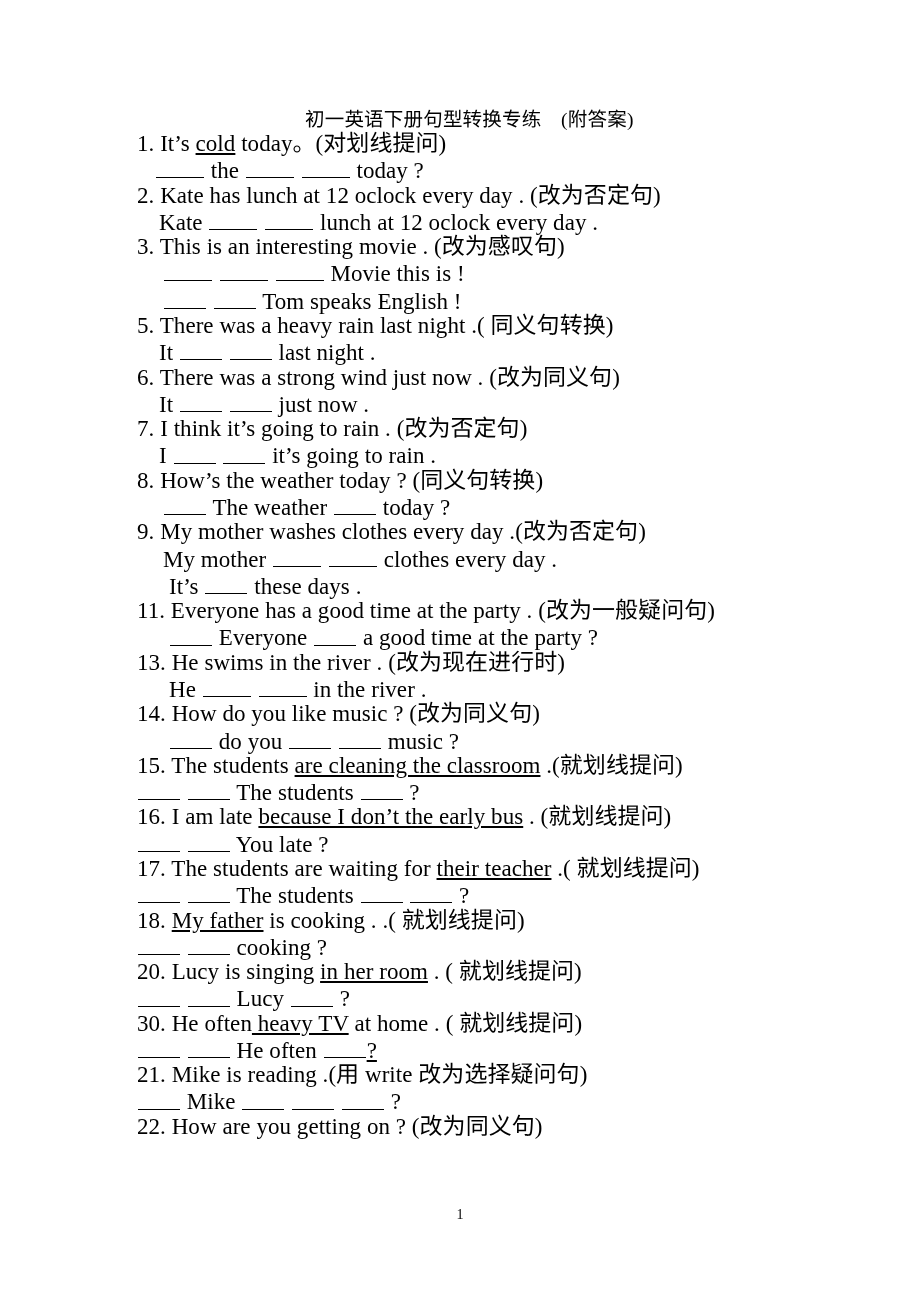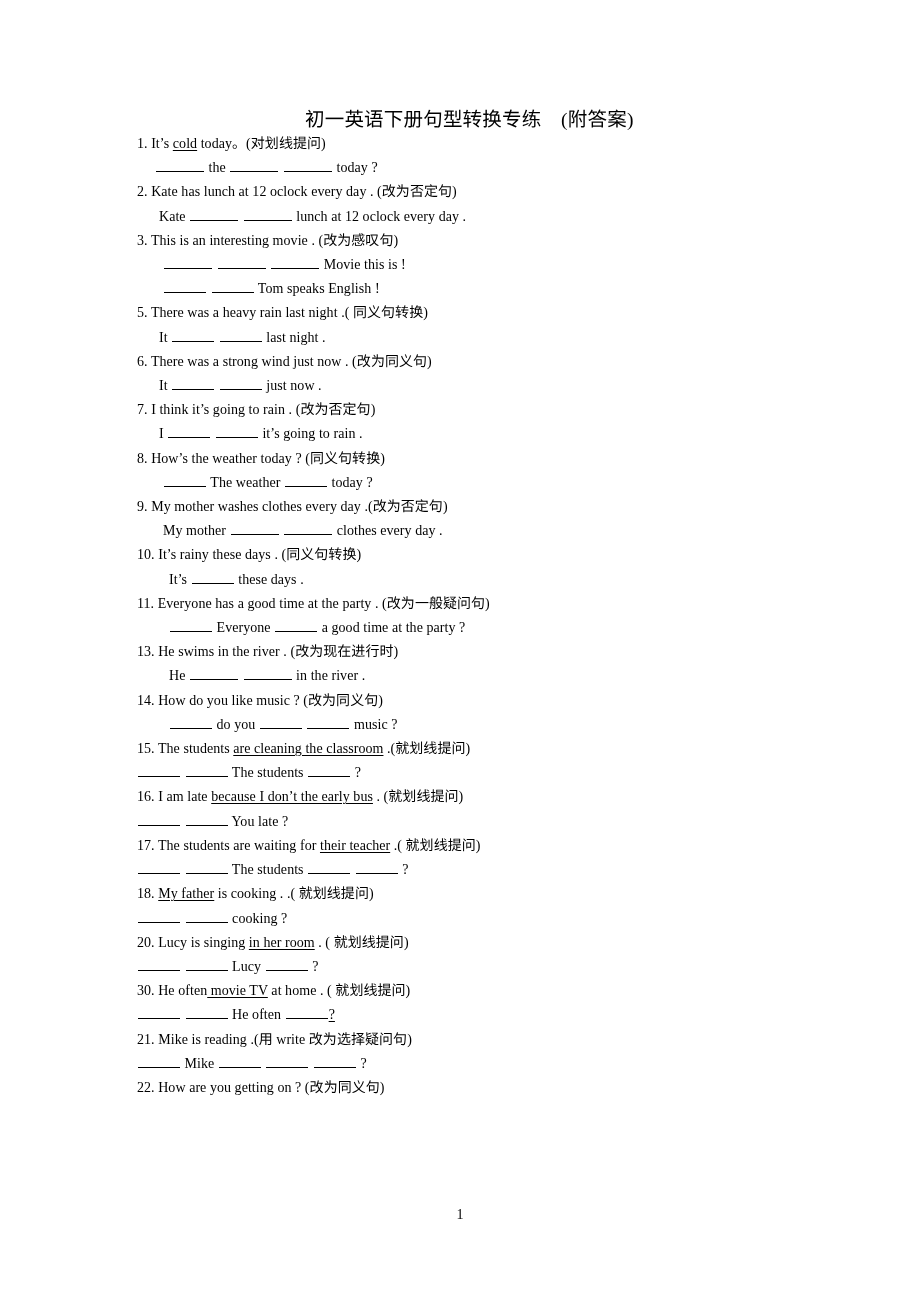--- a/index.html
+++ b/index.html
@@ -30,21 +30,21 @@
     width: 640px;
   }
   .doc-title {
     font-size: 19.5px;
     line-height: 24px;
     white-space: pre;
     padding-left: 168px;
     letter-spacing: 0.2px;
   }
   .line {
-    font-size: 14px;
+    font-size: 23px;
     line-height: 24.2px;
     white-space: pre;
     letter-spacing: 0.05px;
   }
   .line.q {
     text-indent: 0;
   }
   .line.a {
     
   }
@@ -99,21 +99,20 @@
 
     <div class="line q"><span>7.</span> I think it’s going to rain . (改为否定句)</div>
     <div class="line a" style="padding-left:22px">I <span class="blank w2"></span> <span class="blank w2"></span> it’s going to rain .</div>
 
     <div class="line q"><span>8.</span> How’s the weather today ? (同义句转换)</div>
     <div class="line a" style="padding-left:26px"><span class="blank w2"></span> The weather <span class="blank w2"></span> today ?</div>
 
     <div class="line q"><span>9.</span> My mother washes clothes every day .(改为否定句)</div>
     <div class="line a" style="padding-left:26px">My mother <span class="blank w3"></span> <span class="blank w3"></span> clothes every day .</div>
 
-    <div class="line q"><span>10.</span> It’s rainy these days . (同义句转换)</div>
     <div class="line a" style="padding-left:32px">It’s <span class="blank w2"></span> these days .</div>
 
     <div class="line q"><span>11.</span> Everyone has a good time at the party . (改为一般疑问句)</div>
     <div class="line a" style="padding-left:32px"><span class="blank w2"></span> Everyone <span class="blank w2"></span> a good time at the party ?</div>
 
 
     <div class="line q"><span>13.</span> He swims in the river . (改为现在进行时)</div>
     <div class="line a" style="padding-left:32px">He <span class="blank w3"></span> <span class="blank w3"></span> in the river .</div>
 
     <div class="line q"><span>14.</span> How do you like music ? (改为同义句)</div>
@@ -127,21 +126,21 @@
 
     <div class="line q"><span>17.</span> The students are waiting for <span class="u">their teacher</span> .( 就划线提问)</div>
     <div class="line a" style="padding-left:0px"><span class="blank w2"></span> <span class="blank w2"></span> The students <span class="blank w2"></span> <span class="blank w2"></span> ?</div>
 
     <div class="line q"><span>18.</span> <span class="u">My father</span> is cooking . .( 就划线提问)</div>
     <div class="line a" style="padding-left:0px"><span class="blank w2"></span> <span class="blank w2"></span> cooking ?</div>
 
     <div class="line q"><span>20.</span> Lucy is singing <span class="u">in her room</span> . ( 就划线提问)</div>
     <div class="line a" style="padding-left:0px"><span class="blank w2"></span> <span class="blank w2"></span> Lucy <span class="blank w2"></span> ?</div>
 
-    <div class="line q"><span>30.</span> He often<span class="u"> movie TV</span> at home . ( 就划线提问)</div>
+    <div class="line q"><span>30.</span> He often<span class="u"> heavy TV</span> at home . ( 就划线提问)</div>
     <div class="line a" style="padding-left:0px"><span class="blank w2"></span> <span class="blank w2"></span> He often <span class="u"><span class="blank w2"></span>?</span></div>
 
     <div class="line q"><span>21.</span> Mike is reading .(用 write 改为选择疑问句)</div>
     <div class="line a" style="padding-left:0px"><span class="blank w2"></span> Mike <span class="blank w2"></span> <span class="blank w2"></span> <span class="blank w2"></span> ?</div>
 
     <div class="line q"><span>22.</span> How are you getting on ? (改为同义句)</div>
 
   </div>
 
   <div class="footer-num">1</div>

